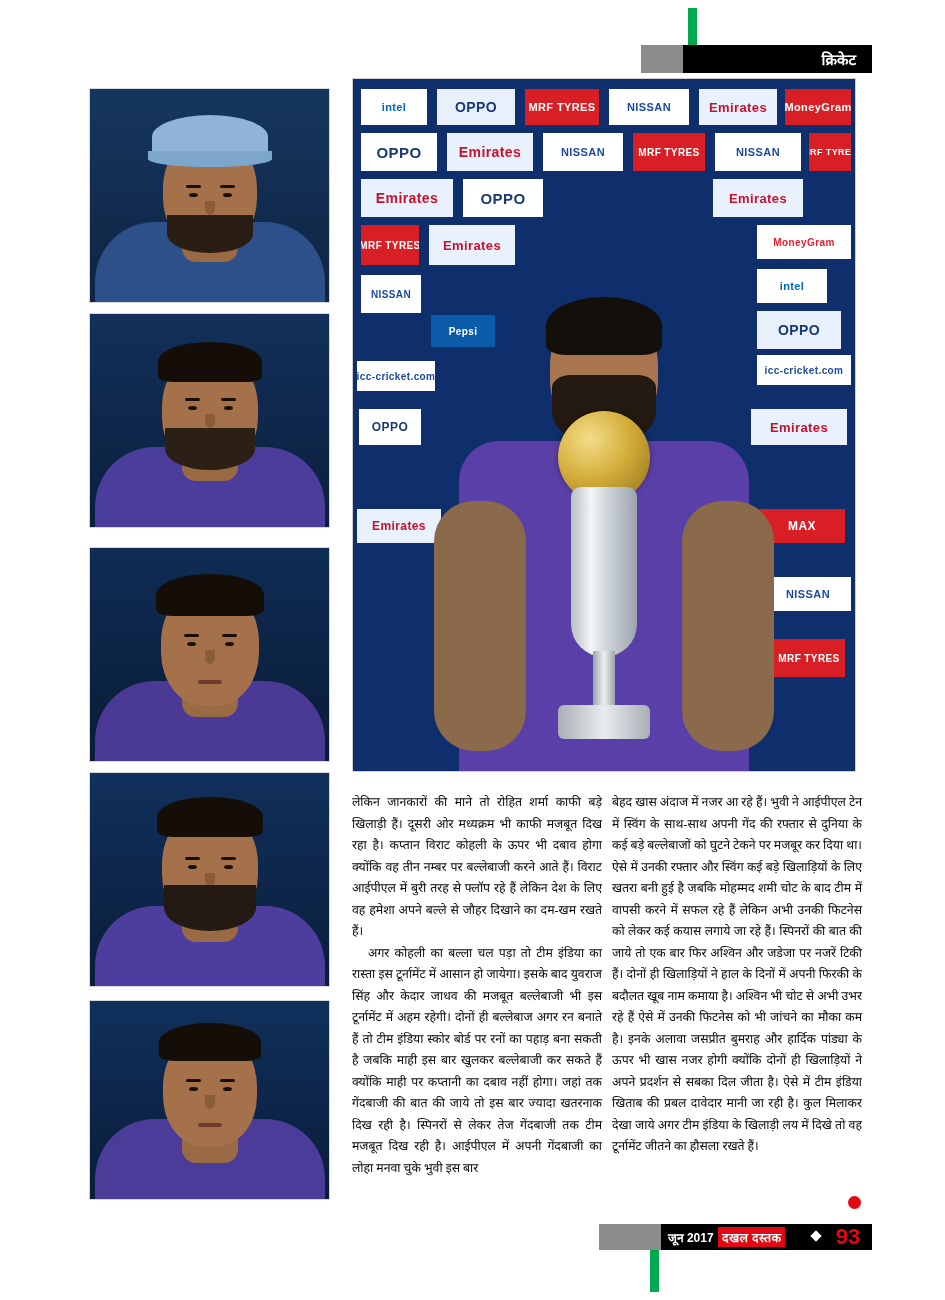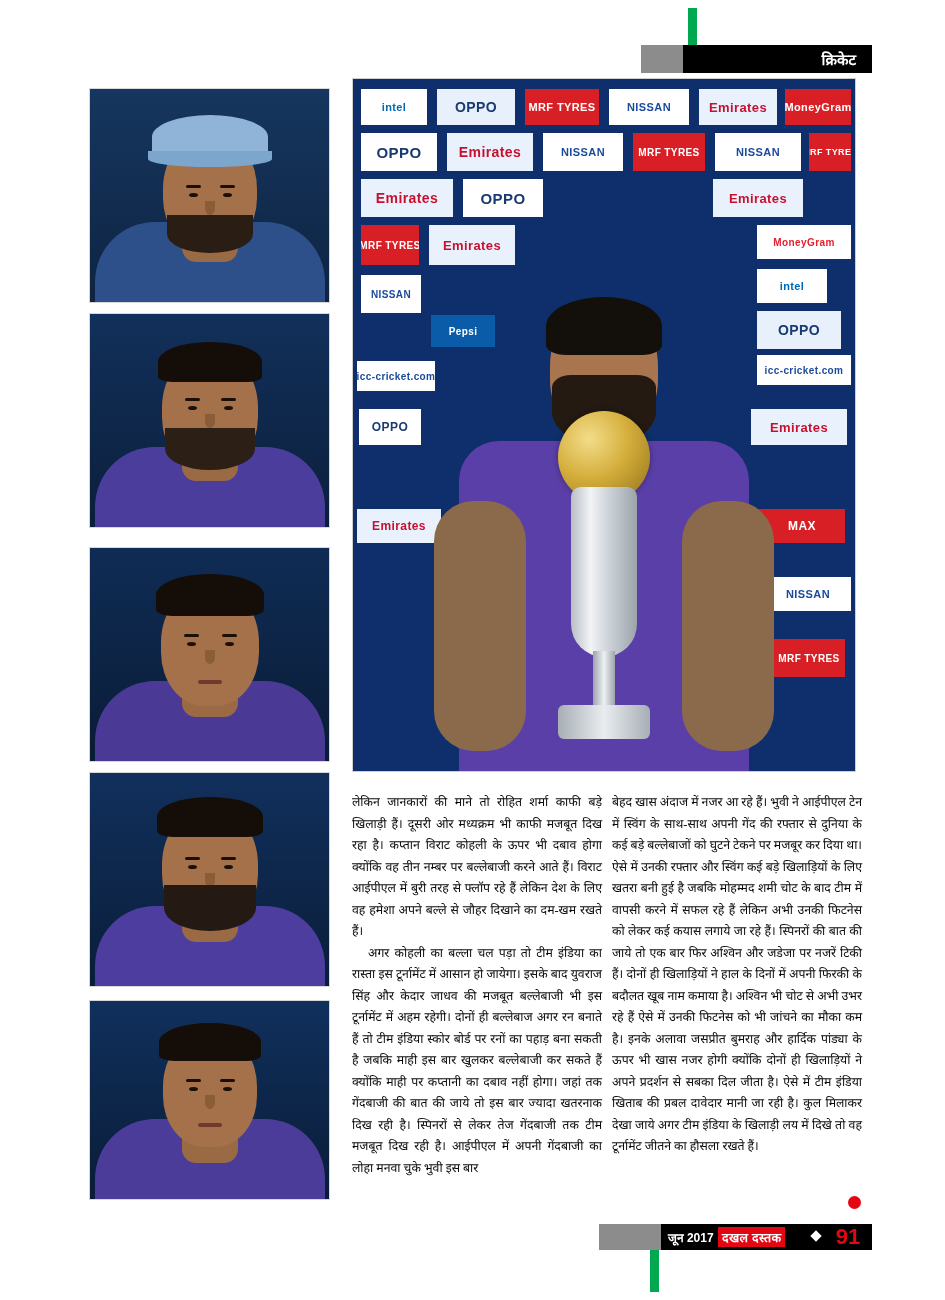--- a/index.html
+++ b/index.html
@@ -443,15 +443,15 @@
   <div class="col col-right">
     <p>बेहद खास अंदाज में नजर आ रहे हैं। भुवी ने आईपीएल टेन में स्विंग के साथ-साथ अपनी गेंद की रफ्तार से दुनिया के कई बड़े बल्लेबाजों को घुटने टेकने पर मजबूर कर दिया था। ऐसे में उनकी रफ्तार और स्विंग कई बड़े खिलाड़ियों के लिए खतरा बनी हुई है जबकि मोहम्मद शमी चोट के बाद टीम में वापसी करने में सफल रहे हैं लेकिन अभी उनकी फिटनेस को लेकर कई कयास लगाये जा रहे हैं। स्पिनरों की बात की जाये तो एक बार फिर अश्विन और जडेजा पर नजरें टिकी हैं। दोनों ही खिलाड़ियों ने हाल के दिनों में अपनी फिरकी के बदौलत खूब नाम कमाया है। अश्विन भी चोट से अभी उभर रहे हैं ऐसे में उनकी फिटनेस को भी जांचने का मौका कम है। इनके अलावा जसप्रीत बुमराह और हार्दिक पांड्या के ऊपर भी खास नजर होगी क्योंकि दोनों ही खिलाड़ियों ने अपने प्रदर्शन से सबका दिल जीता है। ऐसे में टीम इंडिया खिताब की प्रबल दावेदार मानी जा रही है। कुल मिलाकर देखा जाये अगर टीम इंडिया के खिलाड़ी लय में दिखे तो वह टूर्नामेंट जीतने का हौसला रखते हैं।</p>
   </div>
   <span class="enddot" style="position:absolute;left:843px;top:1196px;"></span>
 
   <div class="footer-bar"></div>
   <div class="footer-grey"></div>
   <div class="footer-date">जून 2017</div>
   <div class="footer-logo">दखल दस्तक</div>
   <div class="footer-diamond"></div>
-  <div class="footer-page">91</div>
+  <div class="footer-page">93</div>
 
 </div>
 
 </body></html>

